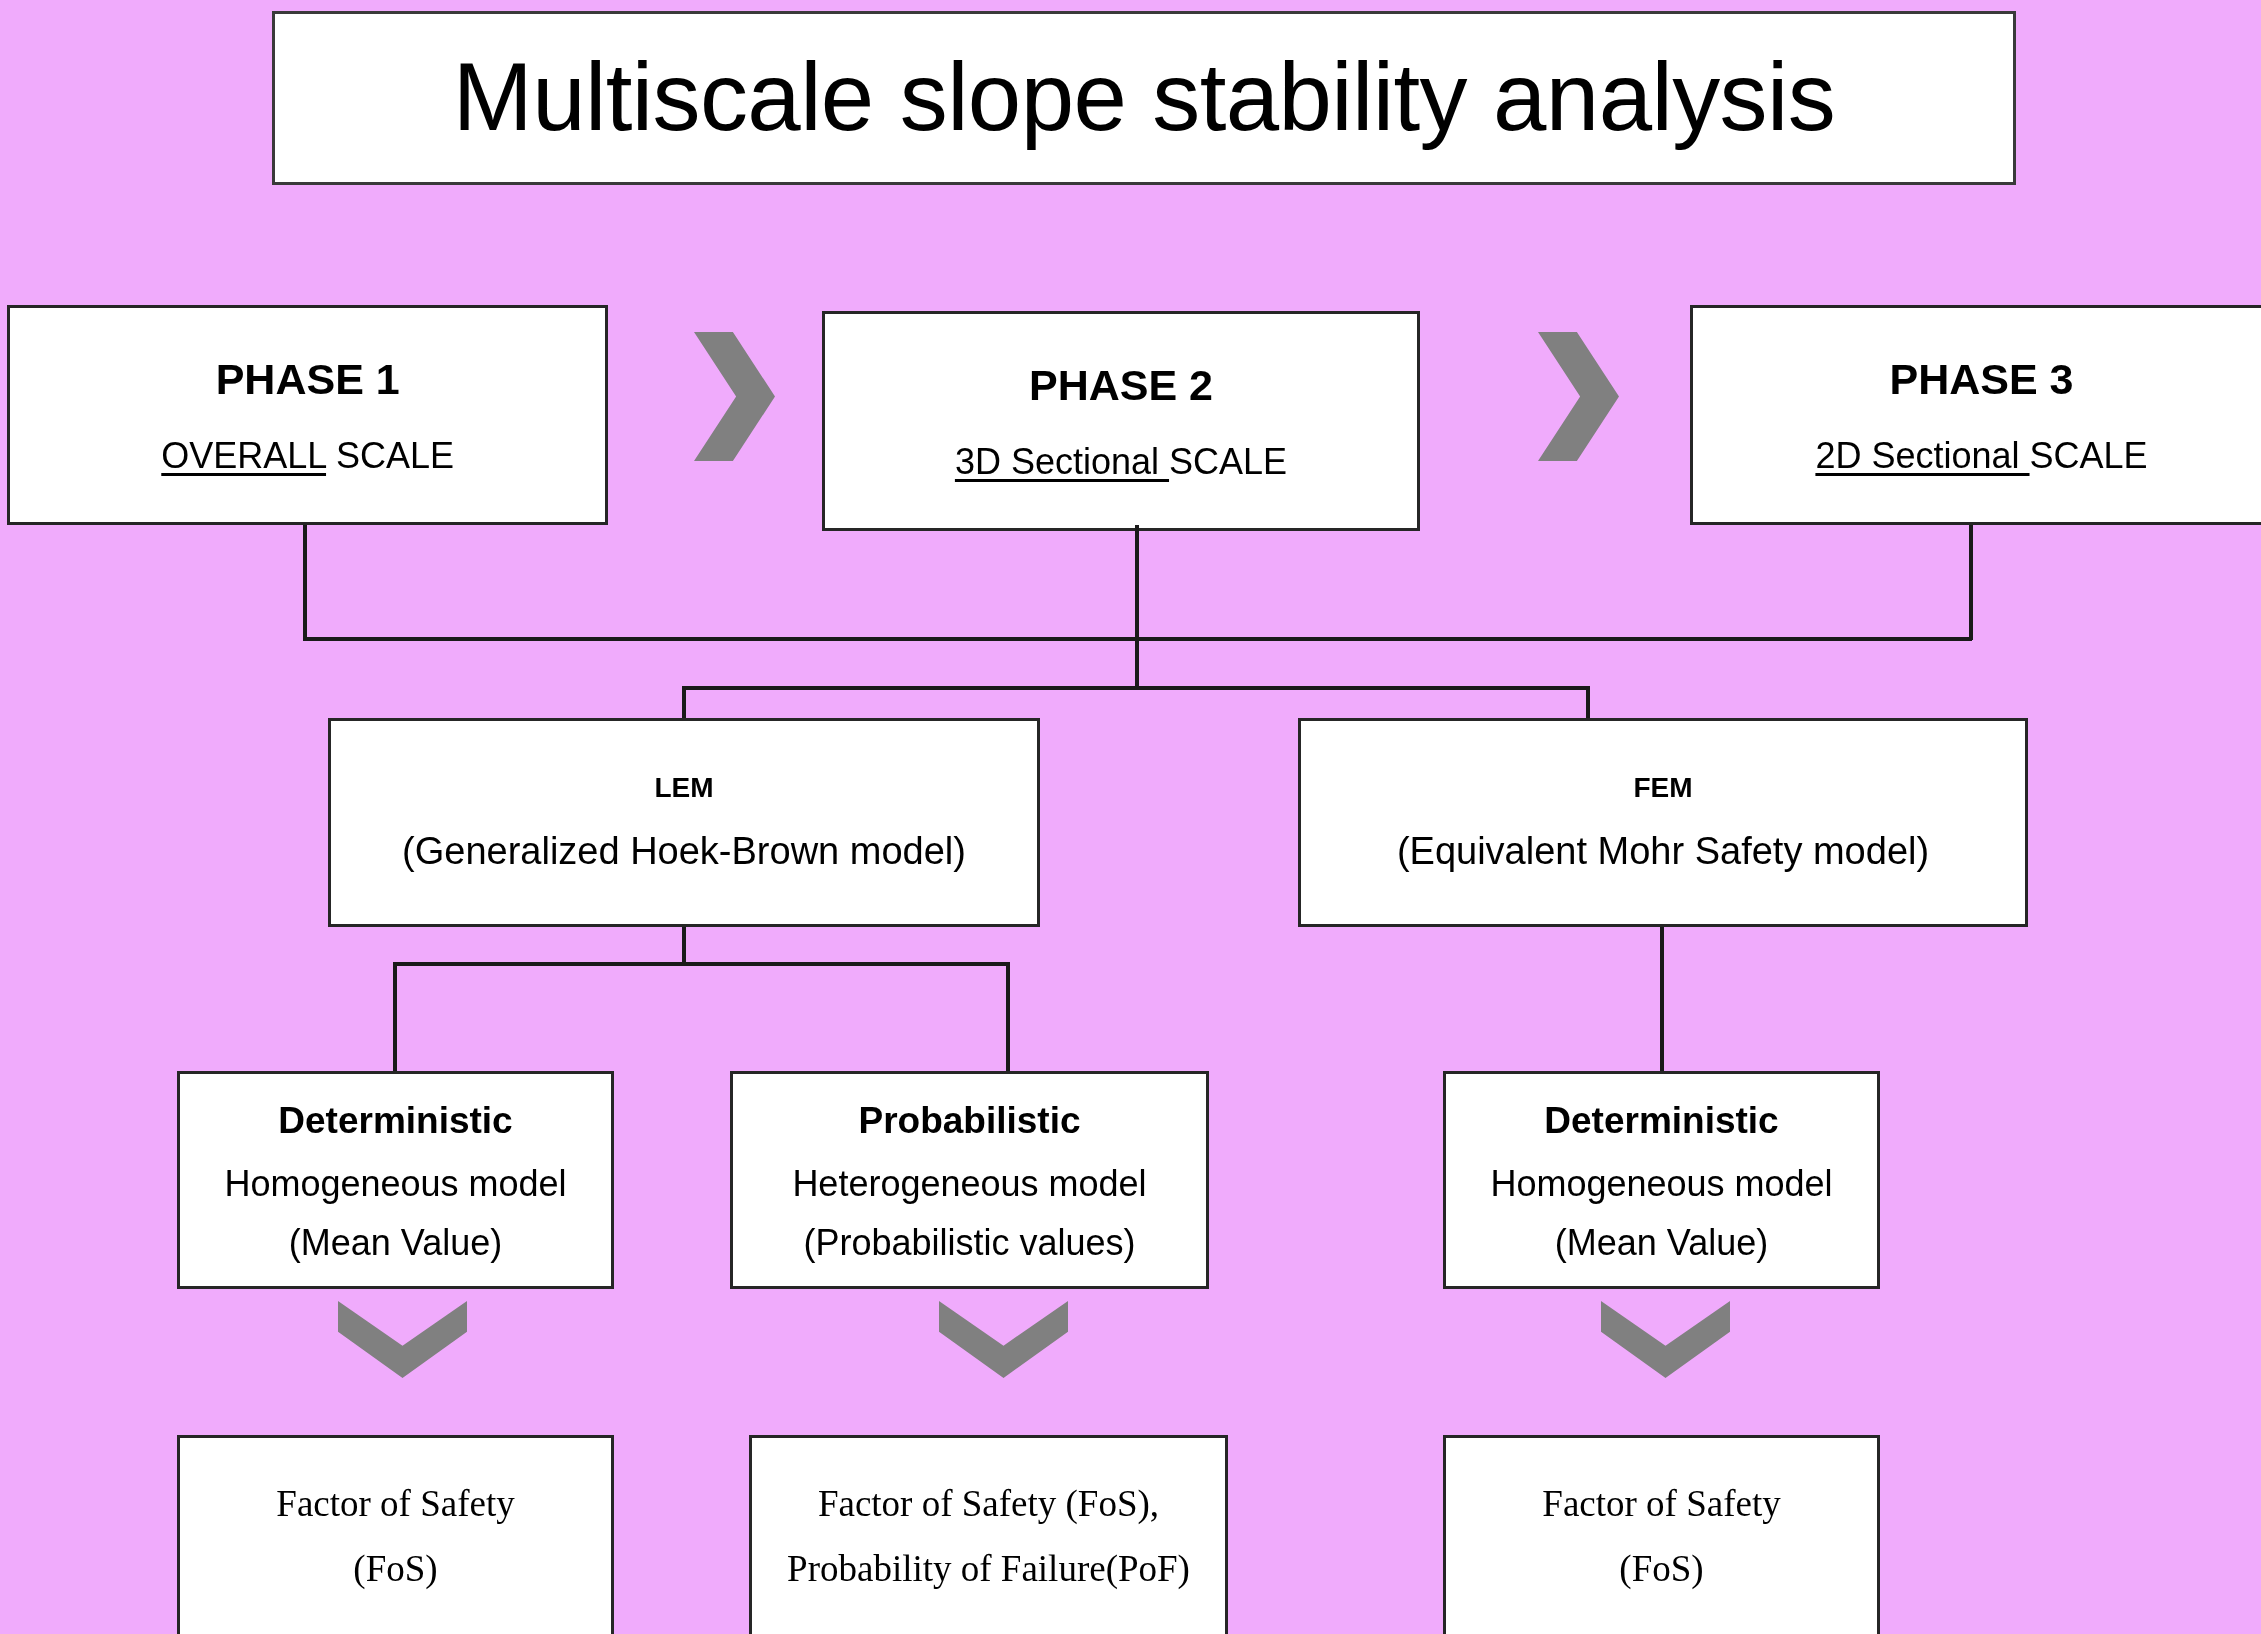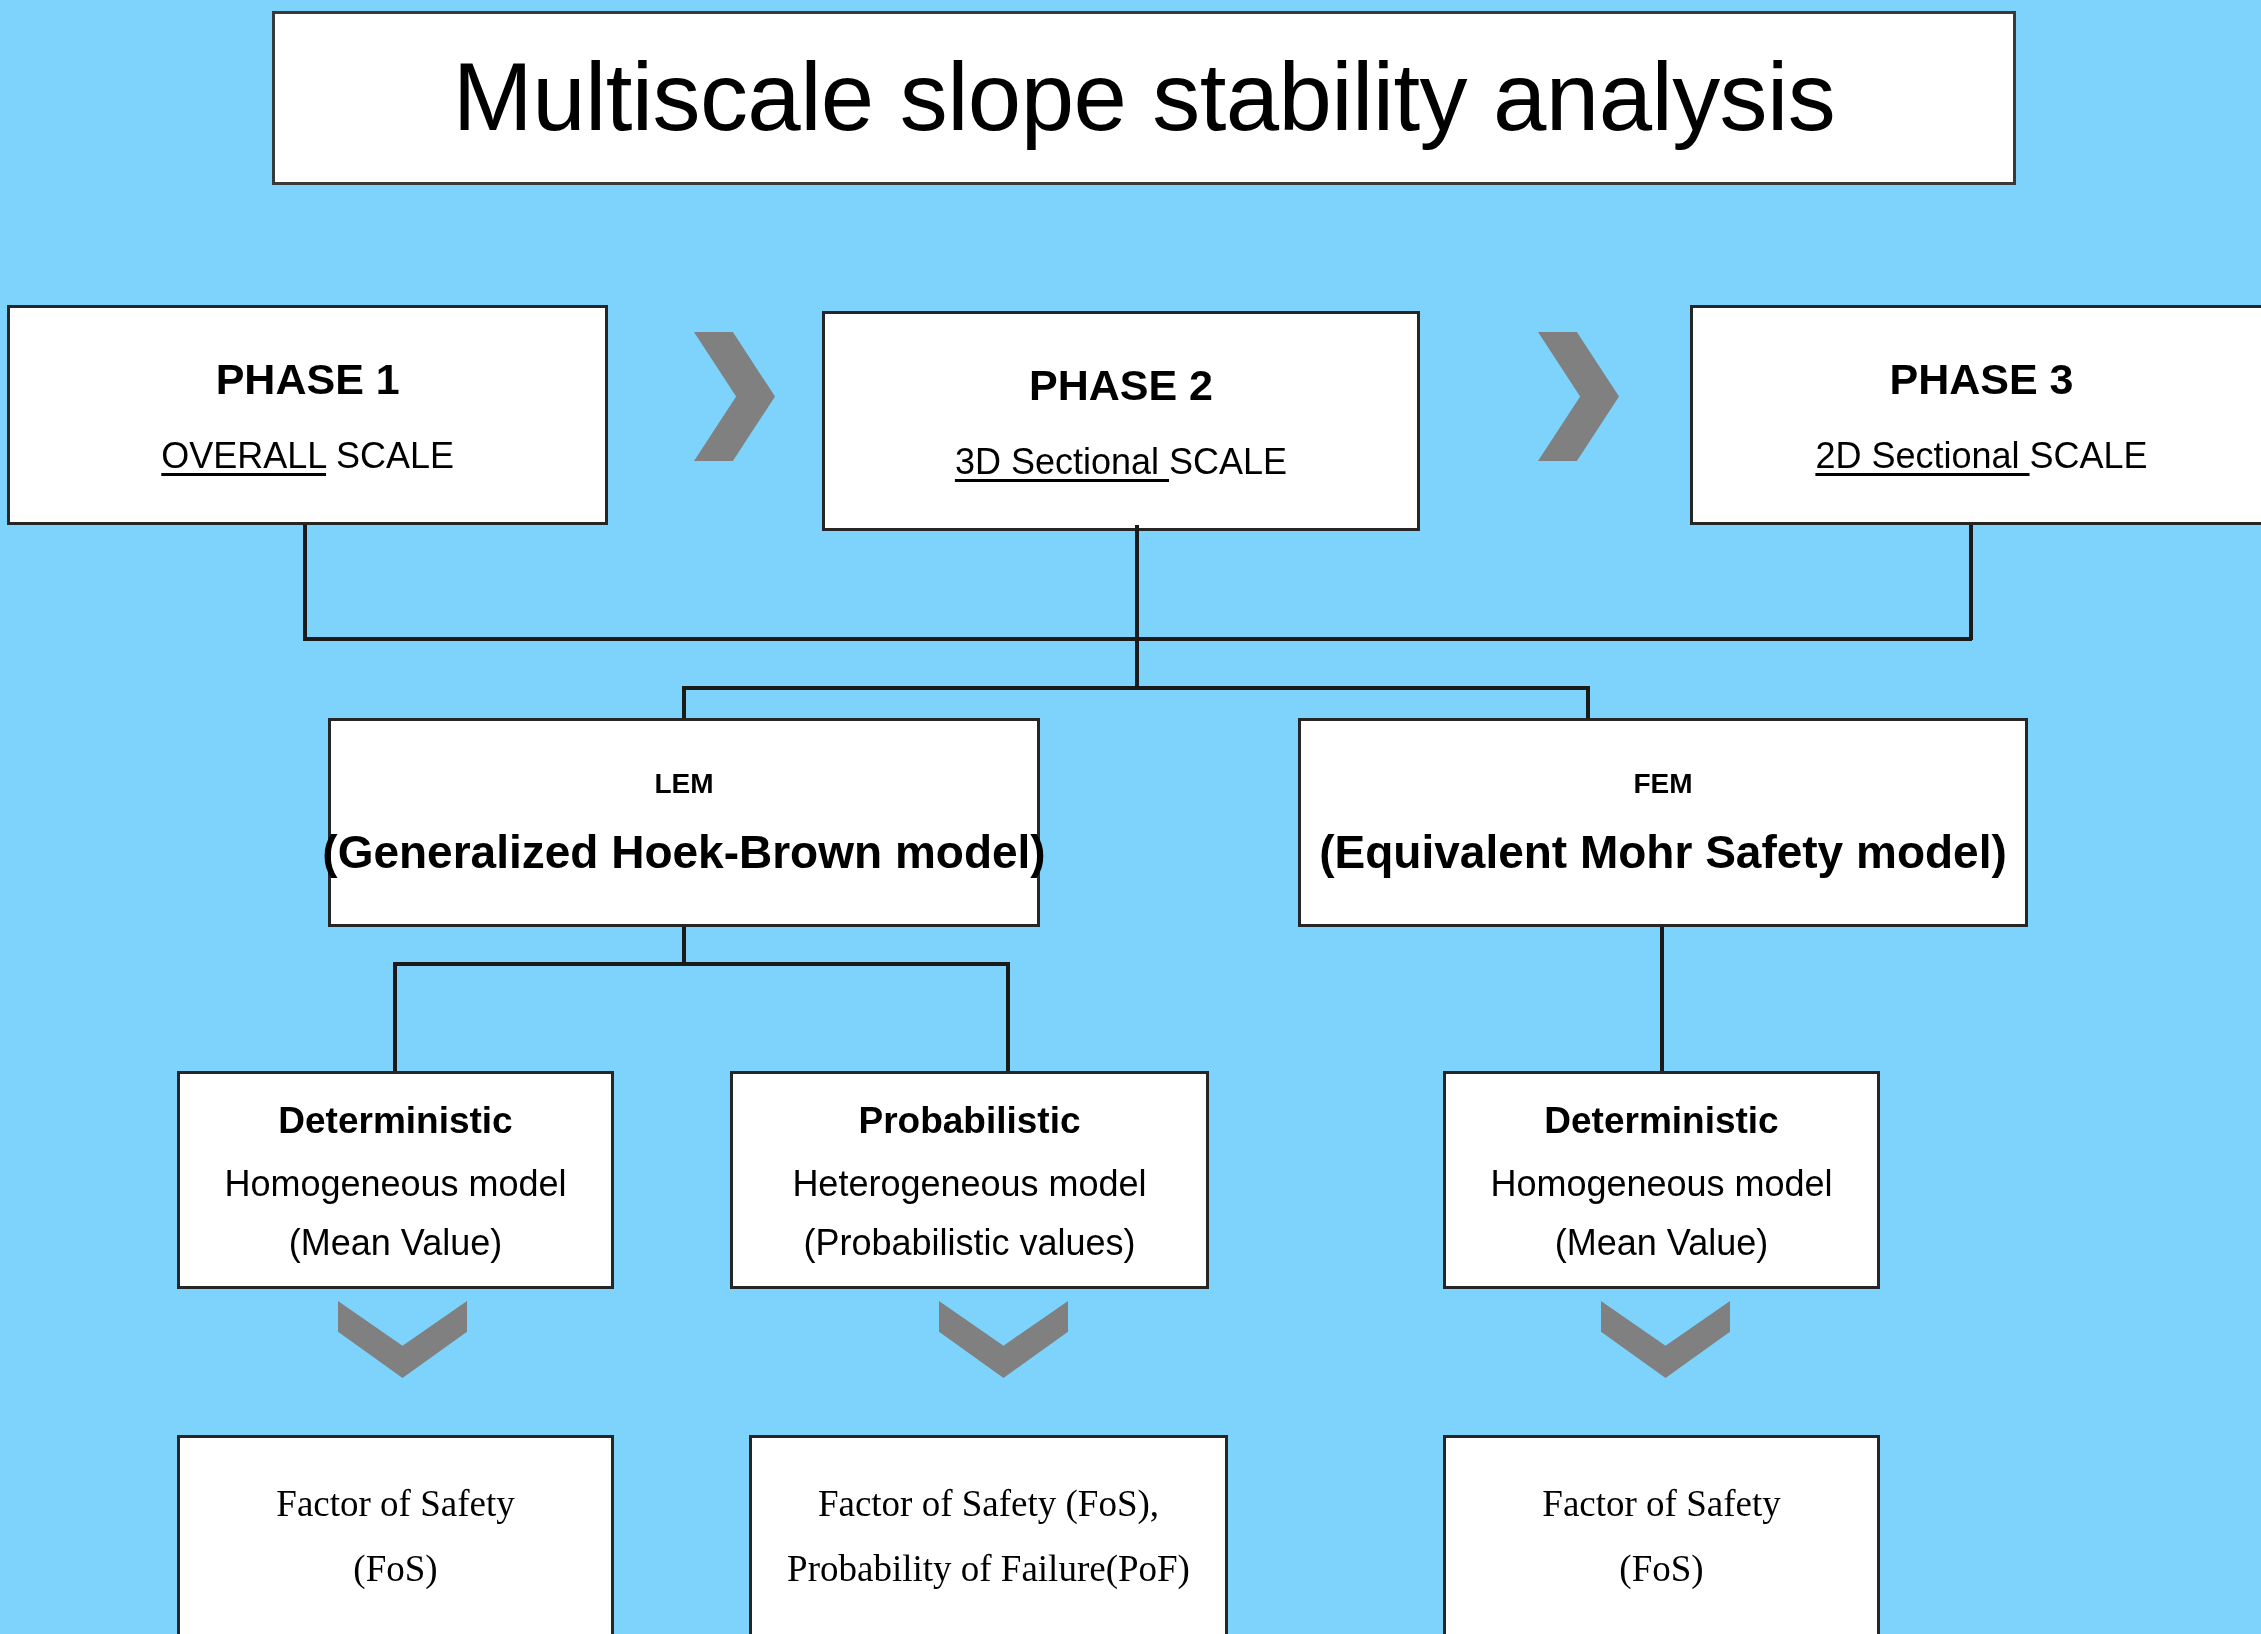--- a/index.html
+++ b/index.html
@@ -8,21 +8,21 @@
     background: #ffffff;
   }
   body {
     font-family: "Liberation Sans", sans-serif;
     color: #000000;
   }
   #canvas {
     position: relative;
     width: 2261px;
     height: 1635px;
-    background: #7dd3fc;
+    background: #f0abfc;
     overflow: hidden;
   }
 
   
   .box {
     position: absolute;
     box-sizing: border-box;
     border: 3px solid #262626;
     background: #ffffff;
     display: flex;
@@ -112,22 +112,22 @@
     height: 209px;
   }
   #lem-box { left: 328px;  width: 712px; }
   #fem-box { left: 1298px; width: 730px; }
   .method-title {
     font-size: 28px;
     font-weight: bold;
     margin-bottom: 29px;
   }
   .method-sub {
-    font-size: 46px;
-    font-weight: 700;
+    font-size: 38px;
+    font-weight: 400;
     white-space: nowrap;
   }
 
   
   .approach-box {
     top: 1071px;
     height: 218px;
     border: 3px solid #262626;
     justify-content: flex-start;
     padding-top: 28px;

